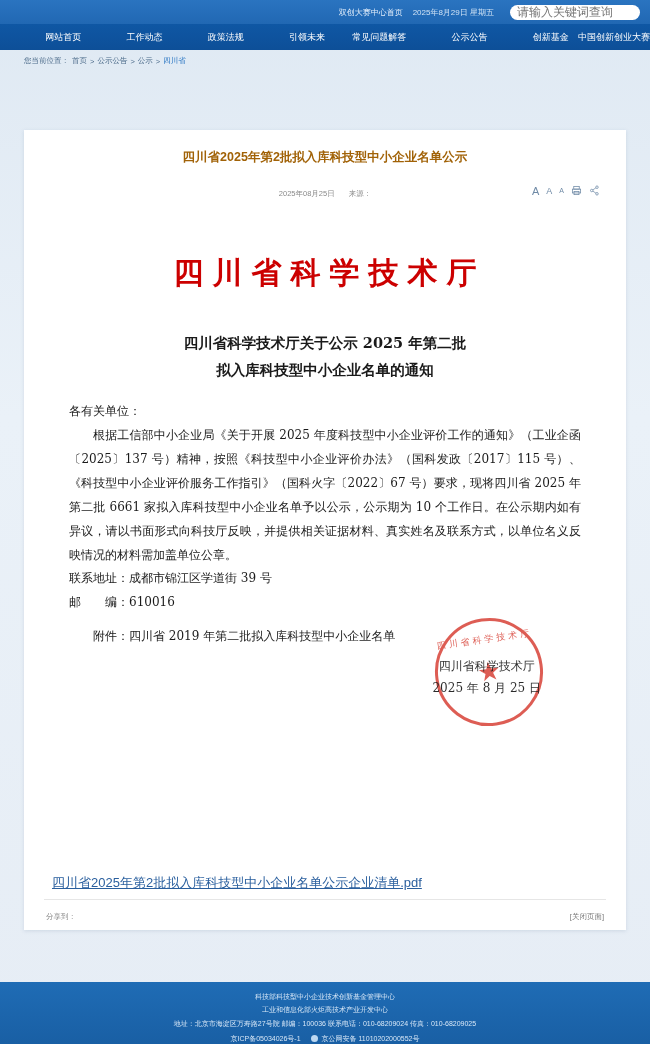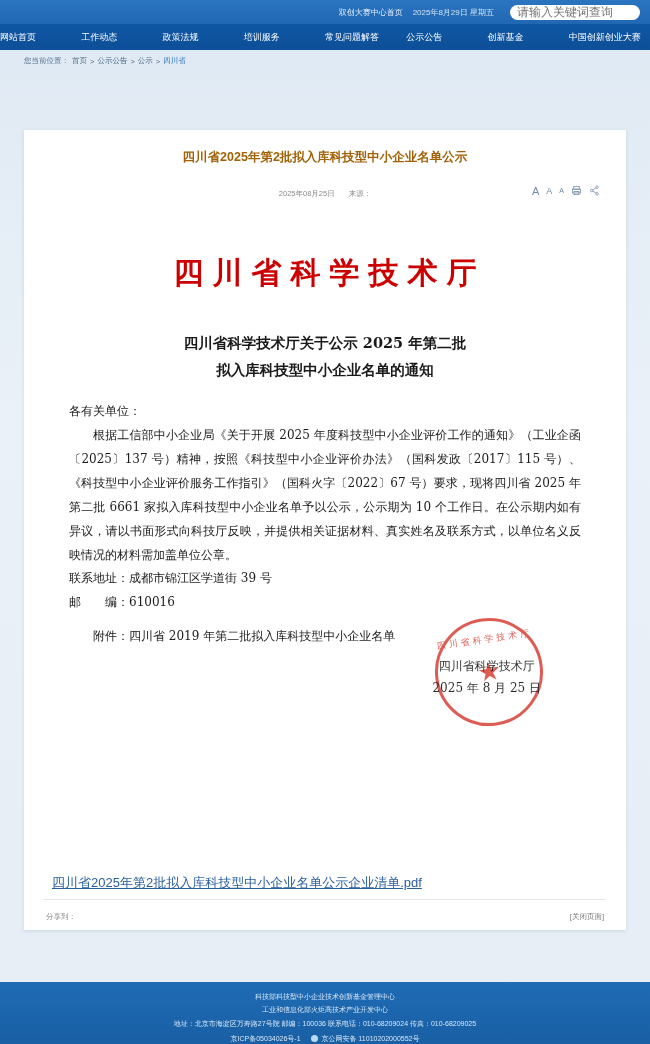--- a/index.html
+++ b/index.html
@@ -91,21 +91,21 @@
   
   .nav {
     height: 26px;
     background: linear-gradient(180deg, #0f57a4 0%, #0d4f98 100%);
     display: flex;
     align-items: center;
     border-bottom: 2px solid #0a4party;
   }
   .nav .item {
     flex: 1;
-    text-align: left;
+    text-align: right;
     font-size: 9px;
     color: #ffffff;
     line-height: 26px;
     cursor: pointer;
     white-space: nowrap;
   }
 
   
   .crumbwrap {
     height: 22px;
@@ -306,21 +306,21 @@
         <line x1="12.6" y1="12.6" x2="17.5" y2="17.5" stroke="#1f6fc0" stroke-width="2" stroke-linecap="round"></line>
       </svg>
     </div>
   </div>
 
 
   <div class="nav">
     <div class="item">网站首页</div>
     <div class="item">工作动态</div>
     <div class="item">政策法规</div>
-    <div class="item">培训服务</div>
+    <div class="item">引领未来</div>
     <div class="item">常见问题解答</div>
     <div class="item">公示公告</div>
     <div class="item">创新基金</div>
     <div class="item">中国创新创业大赛</div>
   </div>
 
   <div class="crumbwrap">
     <span>您当前位置：</span>
     <a href="#">首页</a>
     <span>&gt;</span>

